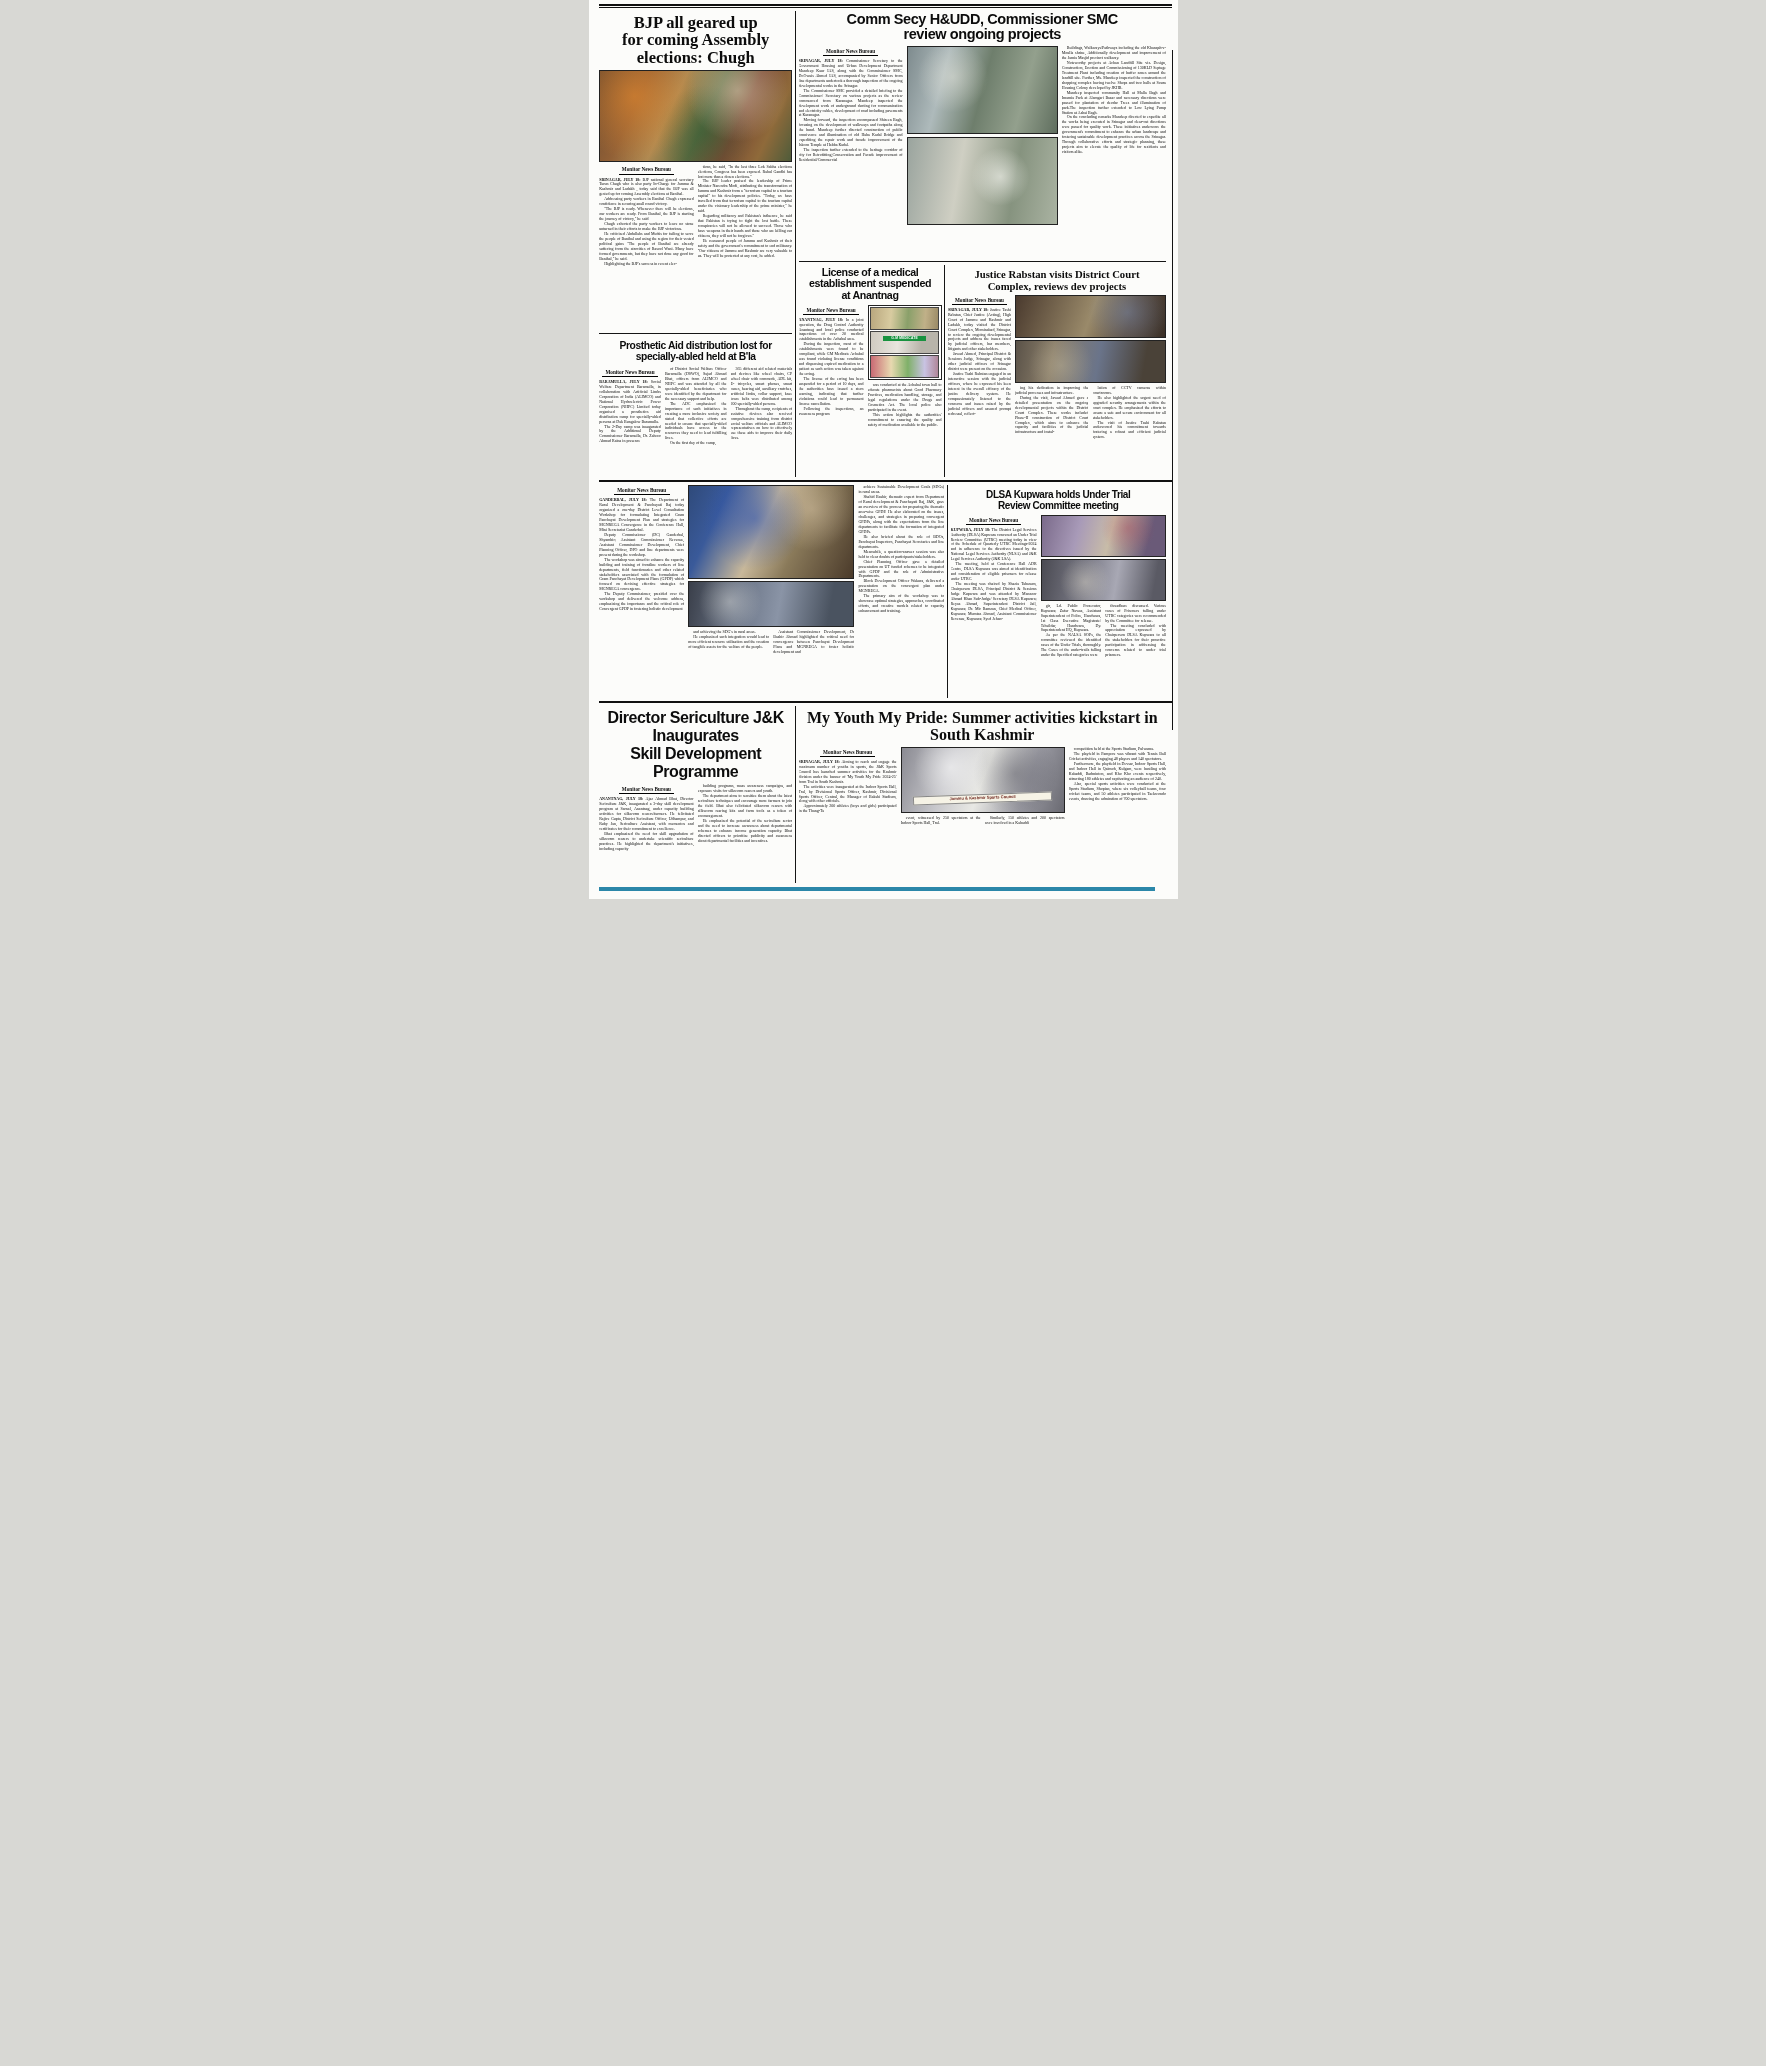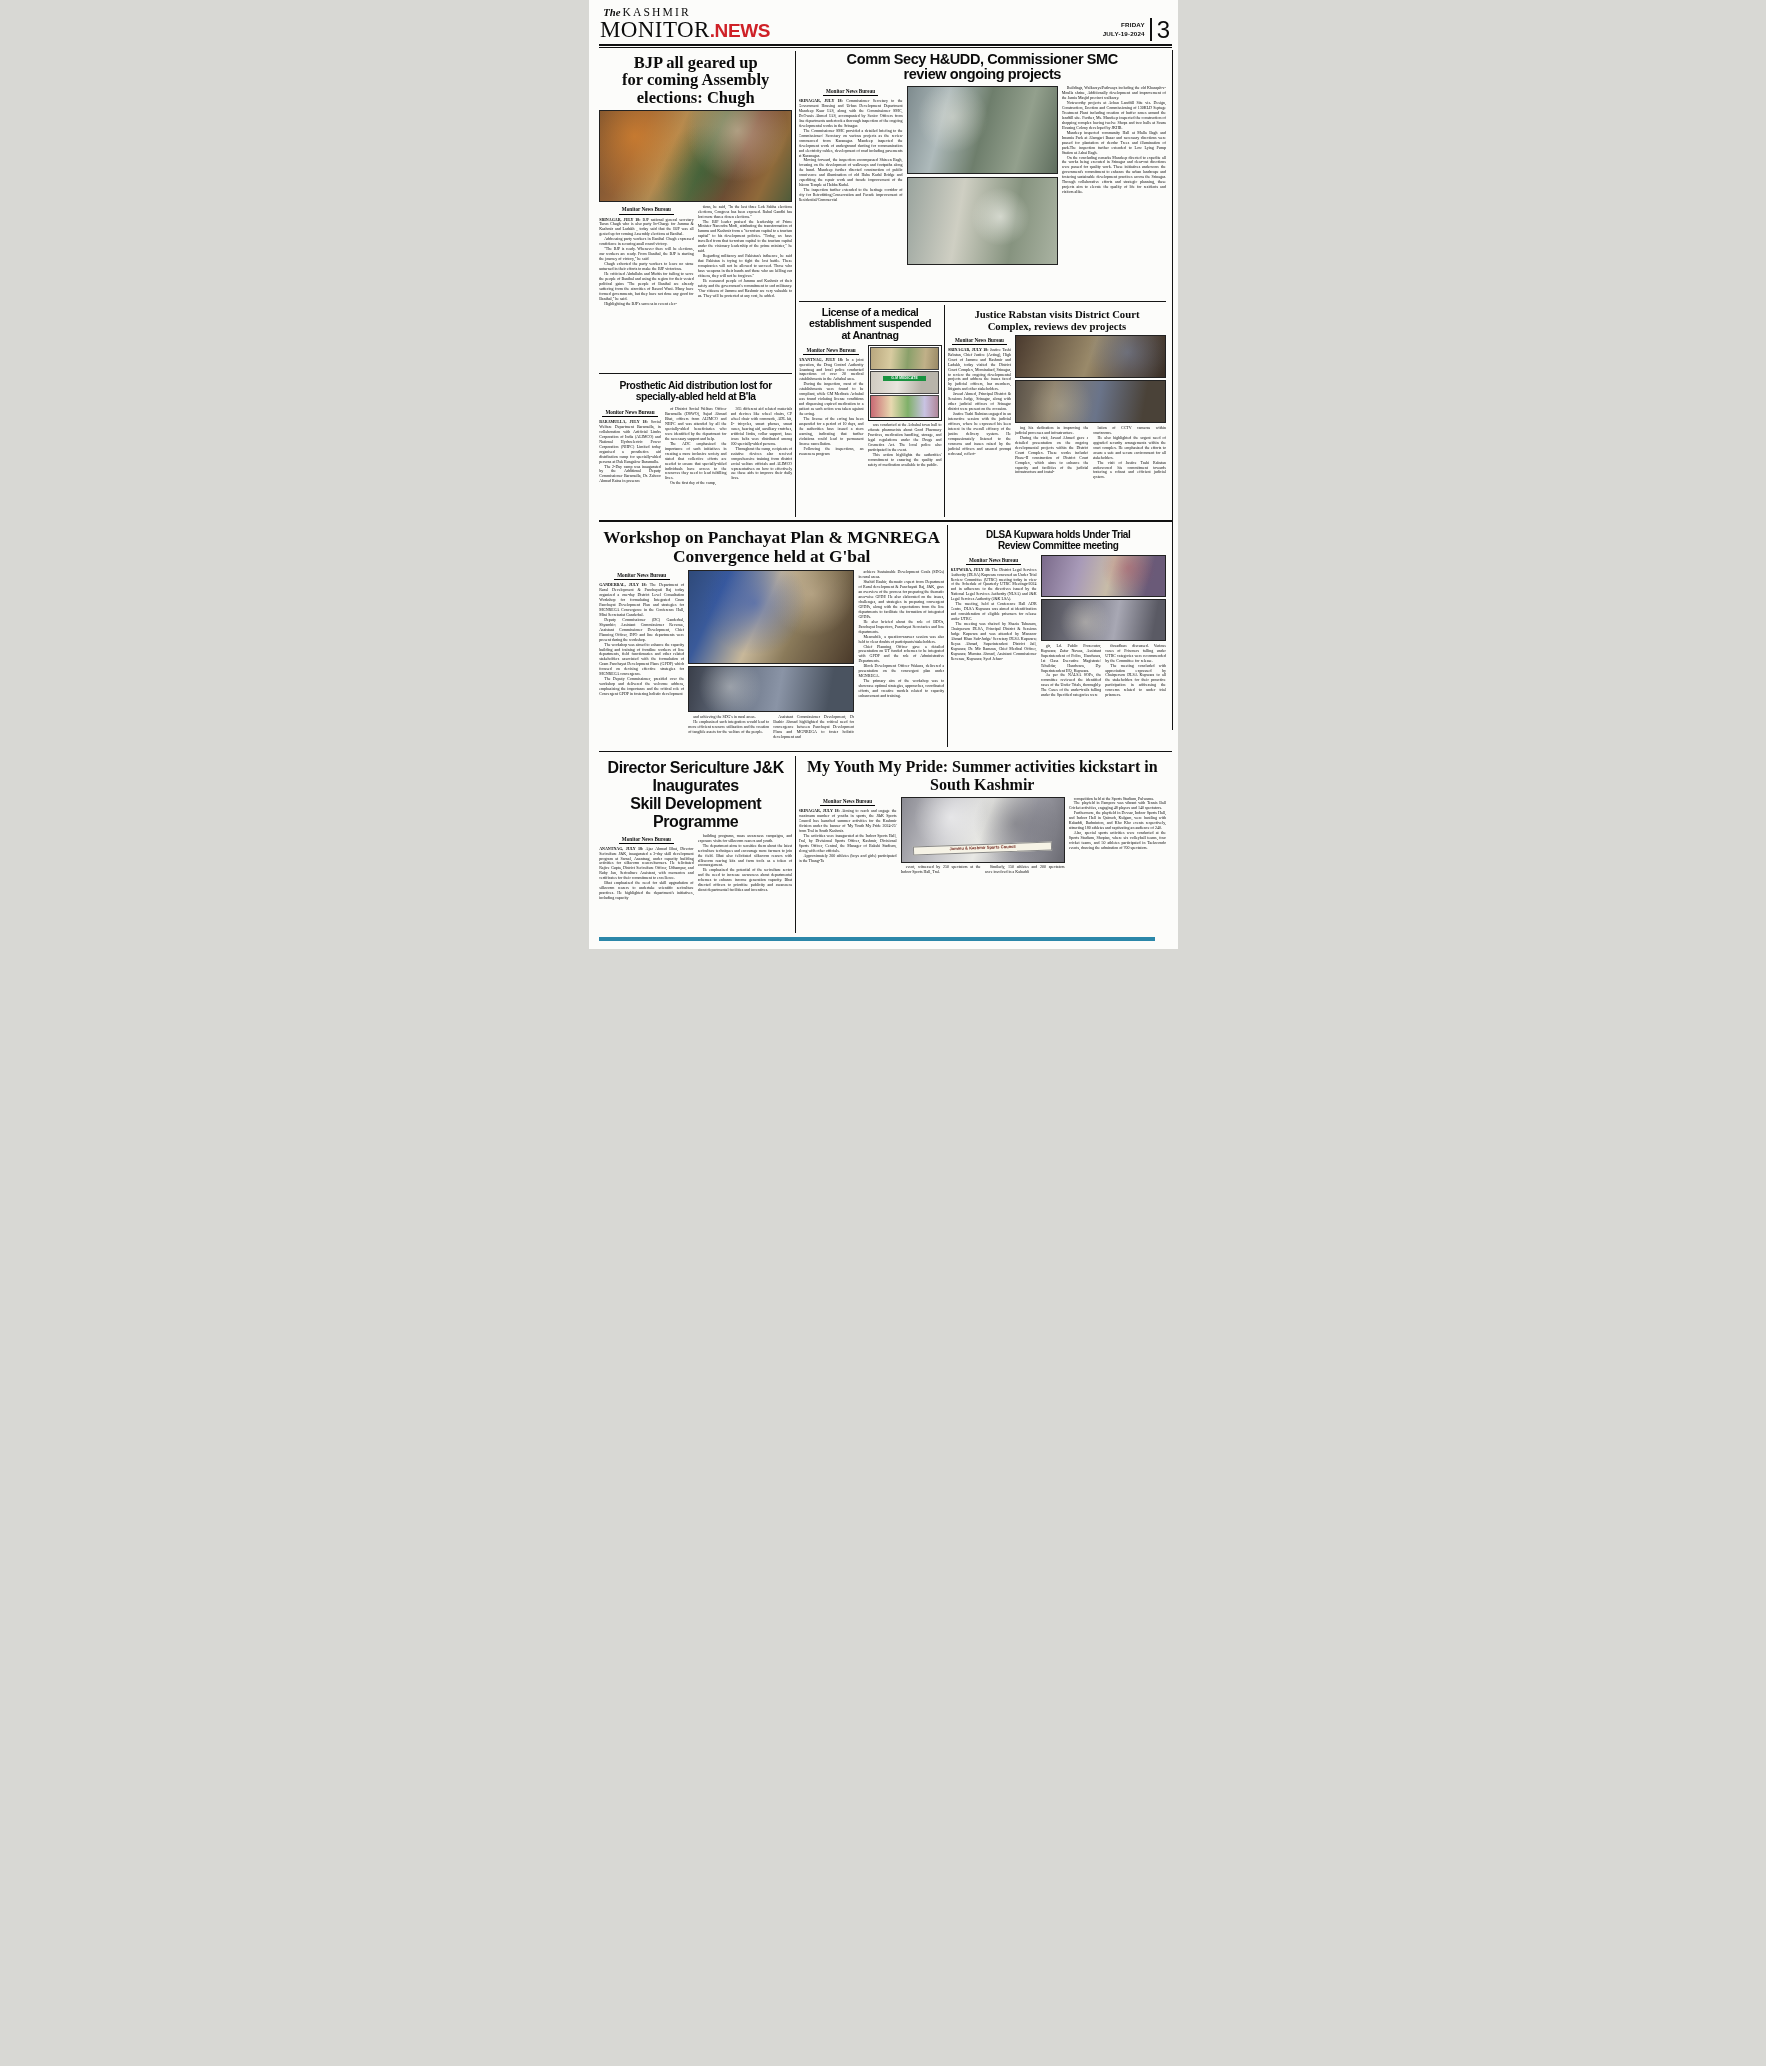--- a/index.html
+++ b/index.html
@@ -126,39 +126,20 @@
     linear-gradient(110deg,#8a8a92,#c8c8cc 30%,#e8e8e4 50%,#9a9aa2 75%,#6a6a72)}
   .sports-banner{position:absolute;left:7%;bottom:14%;width:86%;background:#f6f3e6;color:#70261e;border:0.4px solid #888;font:bold 4.1px/1.7 "Liberation Sans",sans-serif;text-align:center;transform:rotate(-2deg)}
 
   .teal-bar{height:3.7px;background:#2b87a9;margin:4.1px 16.5px 1.7px 0}
 </style>
 </head>
 <body>
 
 <div class="page">
 
-  <header class="masthead">
-    <div class="logo">
-      <div class="logo-line1">
-        <span class="logo-the">The</span><span class="logo-kashmir">KASHMIR</span>
-      </div>
-      <div class="logo-line2">
-        <span class="logo-monitor">MONITOR</span><span class="logo-dot-news">.NEWS</span>
-      </div>
-    </div>
-    <div class="mast-right">
-      <div class="mast-date">
-        <div>FRIDAY</div>
-        <div>JULY-19-2024</div>
-      </div>
-      <div class="mast-pagebox">
-        <span class="pageno">3</span>
-      </div>
-    </div>
-  </header>
   <div class="rule-double"></div>
   <div class="right-rule"></div>
 
   <div class="zone-top">
 
     <div class="strip-left">
 
       <article>
         <h1 class="hl hl-serif hl-bjp">BJP all geared up
 for coming Assembly
@@ -319,22 +300,20 @@
 
       </div>
     </div>
   </div>
 
   <div class="hr3"></div>
 
   <div class="zone-b2">
 
     <article class="art-ws">
-      <h1 class="hl hl-serif hl-ws">Workshop on Panchayat Plan &amp; MGNREGA
-Convergence held at G'bal</h1>
       <div class="body-row ws-body">
         <div class="colwrap" style="width:85px;flex:none">
           <div class="byline"><span>Monitor News Bureau</span></div>
           <div class="col">
             <p class="para lead"><b class="dateline">GANDERBAL, JULY 18:</b> <span>The Department of Rural Development &amp; Panchayati Raj today organized a one-day District Level Consultation Workshop for formulating Integrated Gram Panchayat Development Plan and strategies for MGNREGA Convergence in the Conference Hall, Mini Secretariat Ganderbal.</span></p>
             <div>
                 <p class="para">Deputy Commissioner (DC) Ganderbal, Shyambir; Assistant Commissioner Revenue, Assistant Commissioner Development, Chief Planning Officer, DPO and line departments were present during the workshop.</p>
                 <p class="para">The workshop was aimed to enhance the capacity building and training of frontline workers of line departments, field functionaries and other related stakeholders associated with the formulation of Gram Panchayat Development Plans (GPDP) which focused on devising effective strategies for MGNREGA convergence.</p>
                 <p class="para">The Deputy Commissioner, presided over the workshop and delivered the welcome address, emphasizing the importance and the critical role of Convergent GPDP in fostering holistic development</p>
               </div>

